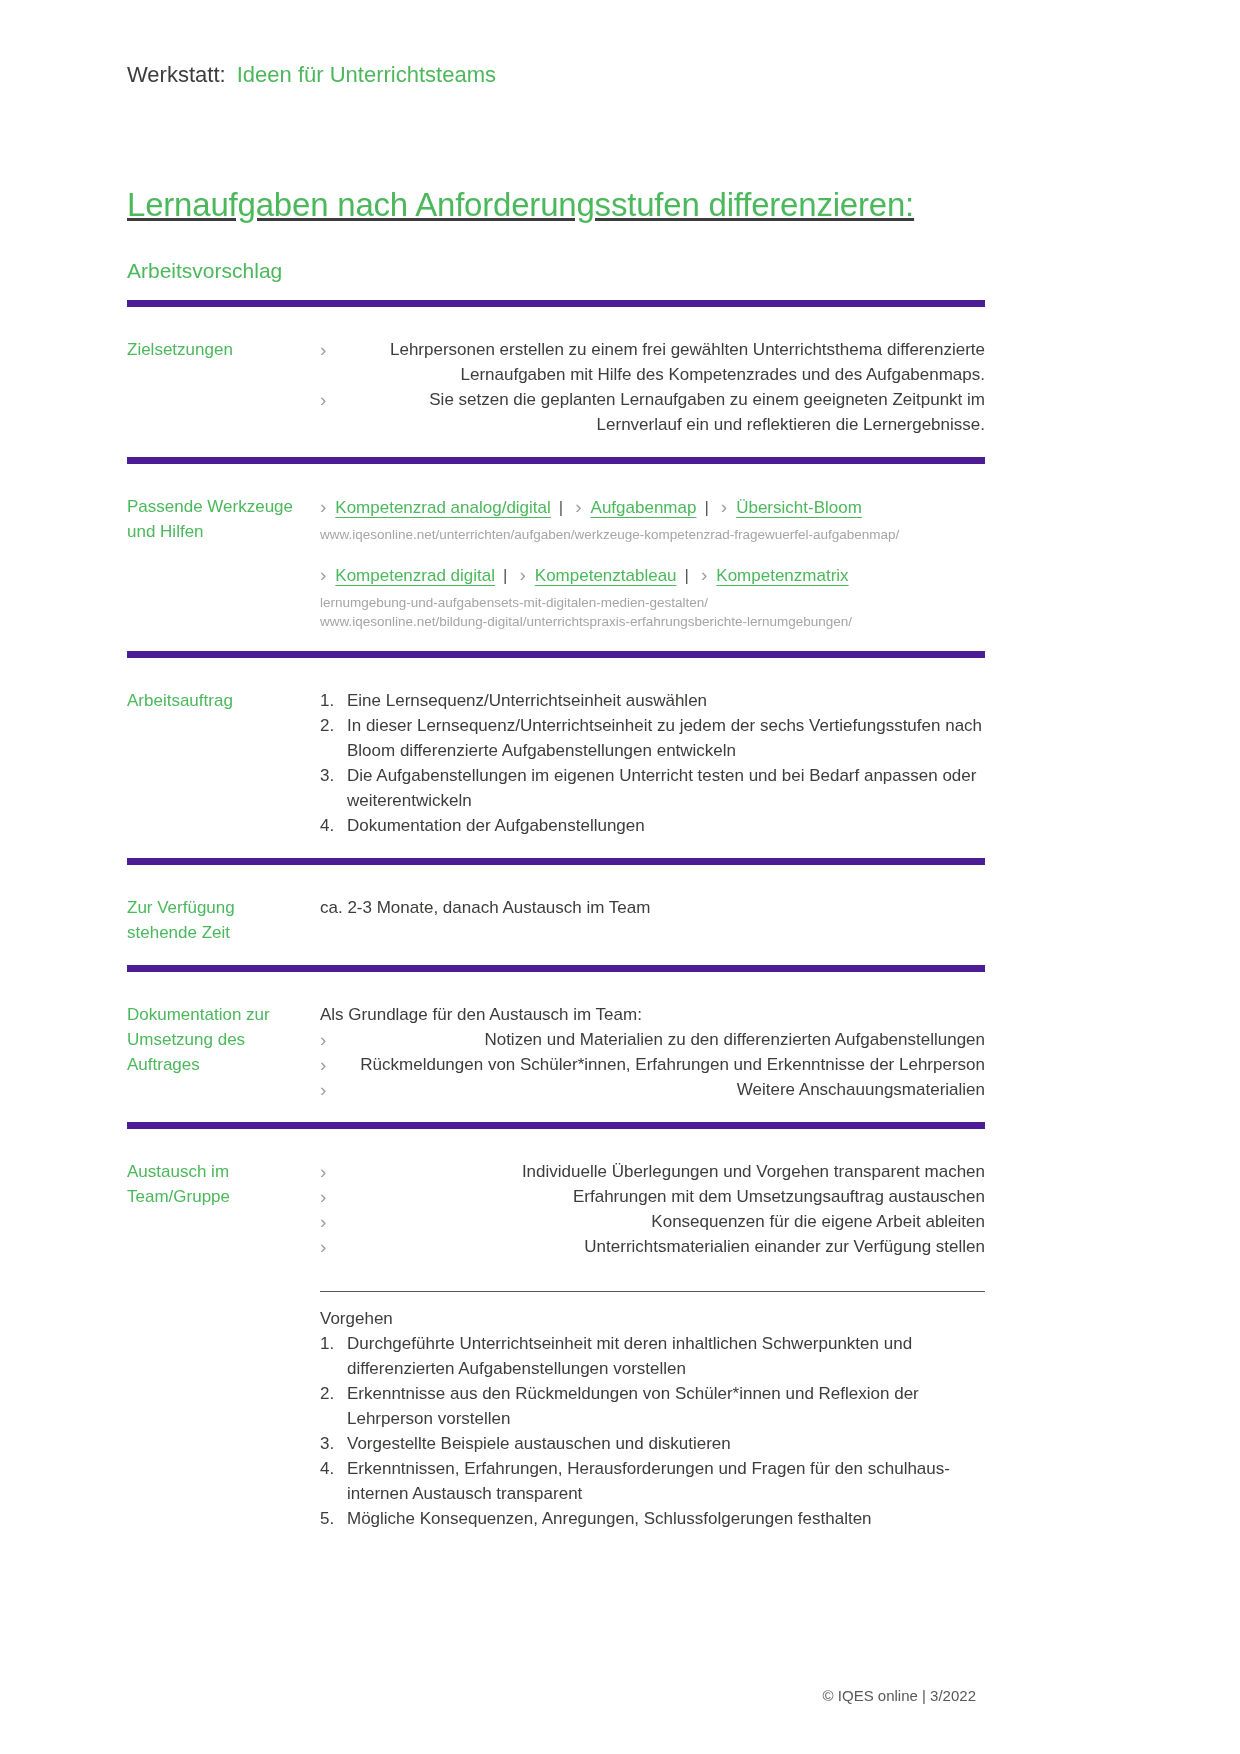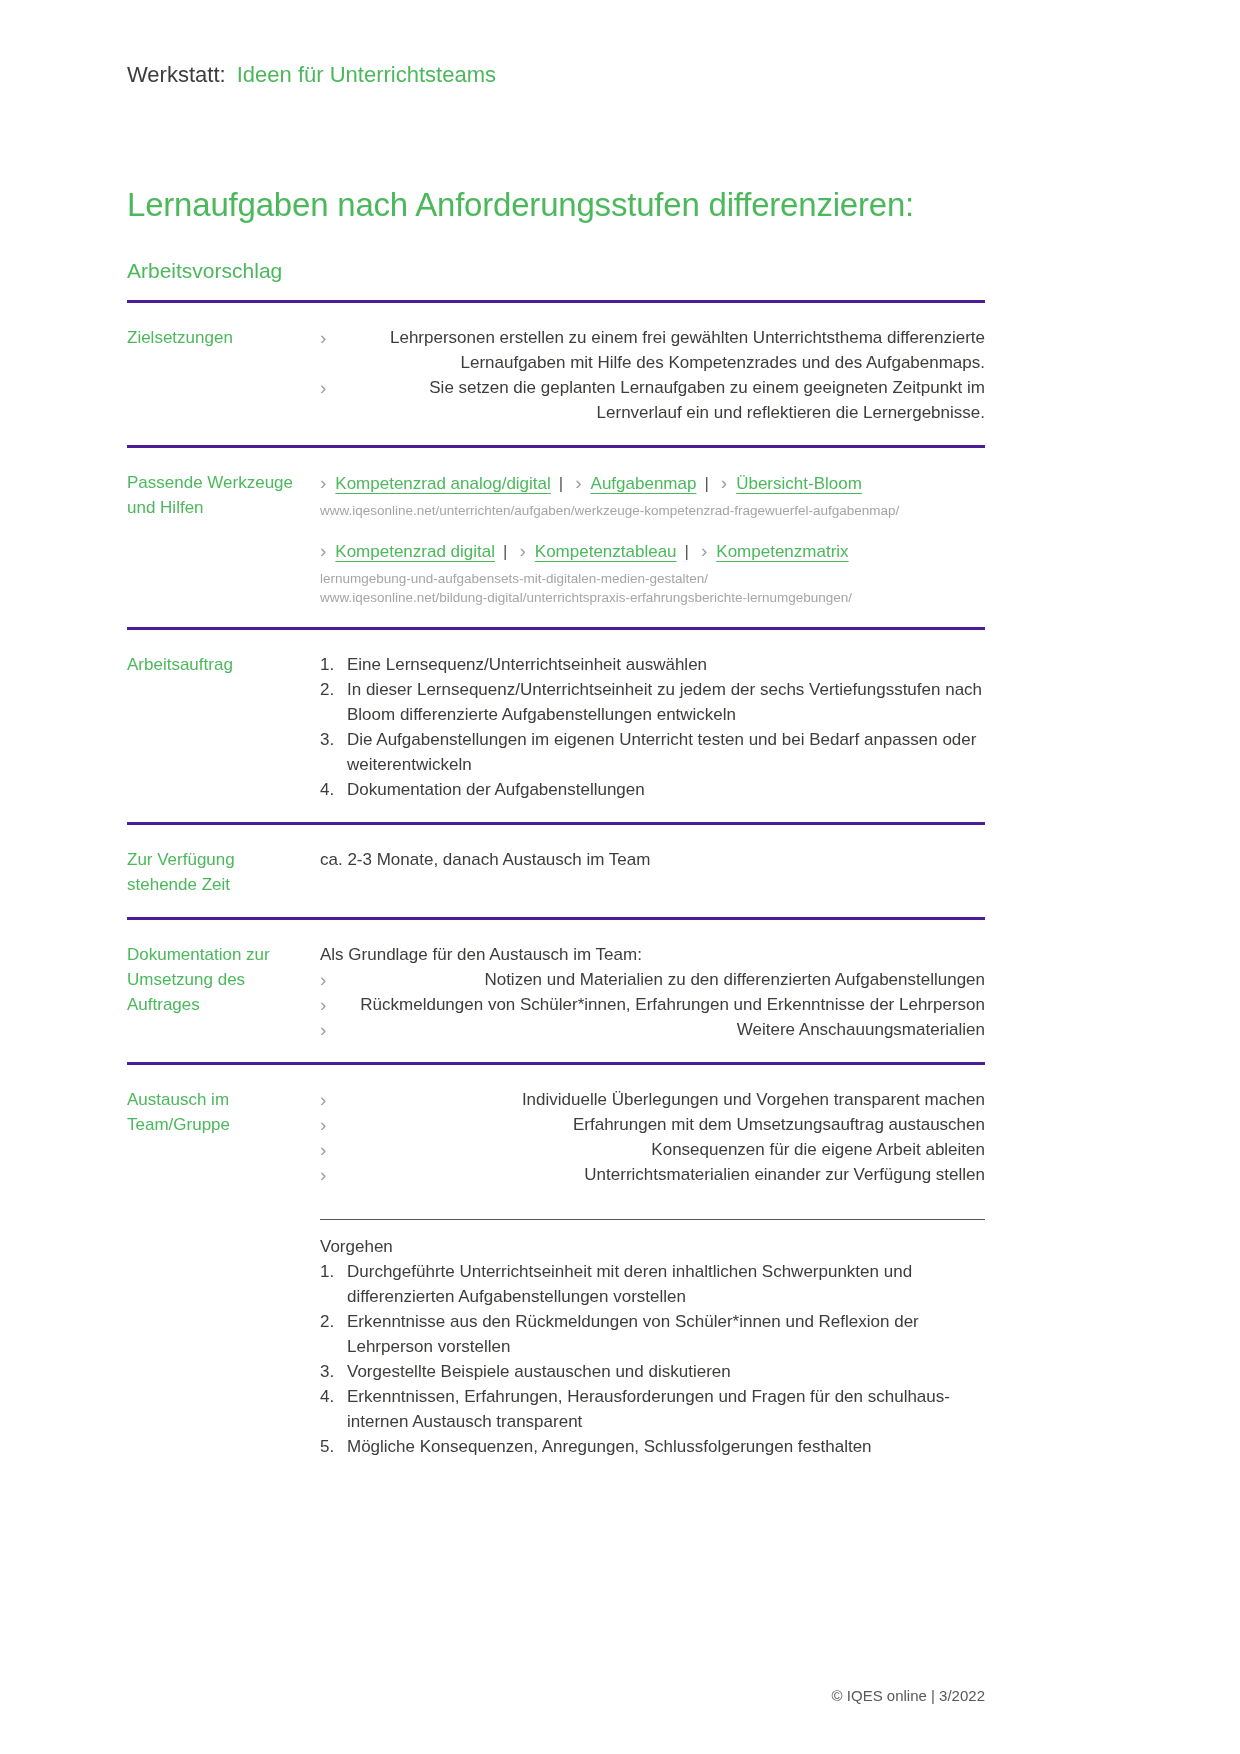--- a/index.html
+++ b/index.html
@@ -10,30 +10,30 @@
     background:#ffffff; overflow:hidden; margin:0 auto;
   }
   .inner { margin-left:127px; width:858px; }
 
   
   .doc-header { padding-top:64px; font-size:22px; line-height:22px; }
   .hdr-prefix { color:#3d3d3c; }
   .hdr-title  { color:#4cb85c; margin-left:5px; }
 
   
-  .doc-title { margin-top:96px; font-size:33px; line-height:46px; font-weight:400; letter-spacing:-0.2px; }
+  .doc-title { margin-top:96px; font-size:33px; line-height:46px; font-weight:400; letter-spacing:-0.2px;text-decoration:underline; }
   .t-green { display:block; color:#4cb85c; }
   .t-black { display:block; color:#3d3d3c; }
 
   
   .section-heading { margin-top:30px; font-size:21px; line-height:26px; font-weight:400; color:#4cb85c; }
 
   
   .worktable { margin-top:16px; }
-  .row { display:flex; border-top:3px solid #4c1d95; padding:22px 0 20px; }
+  .row { display:flex; border-top:7px solid #4c1d95; padding:30px 0 20px; }
   .label { flex:none; width:193px; padding-right:12px; color:#4cb85c; font-size:17px; line-height:25px; }
   .content { flex:1; font-size:17px; line-height:25px; color:#3d3d3c; }
 
   
   .bullet { display:flex; }
   .chev { flex:none; width:27px; color:#9d9d9d; font-size:19px; line-height:25px; }
   .btext { flex:1;text-align:right; }
 
   
   .olitem { display:flex; }
@@ -48,21 +48,21 @@
   .linkline.second { margin-top:18px; }
   .urlline { margin-top:5px; font-size:13.5px; line-height:19px; color:#a5a5a5; }
 
   
   .subtitle { color:#3d3d3c; }
   .content-divider { border-top:1px solid #575756; margin-top:32px; }
   .subtitle.after-divider { margin-top:14px; }
 
   
   .doc-footer {
-    position:absolute; left:127px; bottom:50px; width:858px;
+    position:absolute; left:118px; bottom:50px; width:858px;
     text-align:right; font-size:15px; color:#585857;
   }
 </style>
 </head>
 <body>
 
 <div class="page">
   <div class="inner">
 
     <div class="doc-header">

